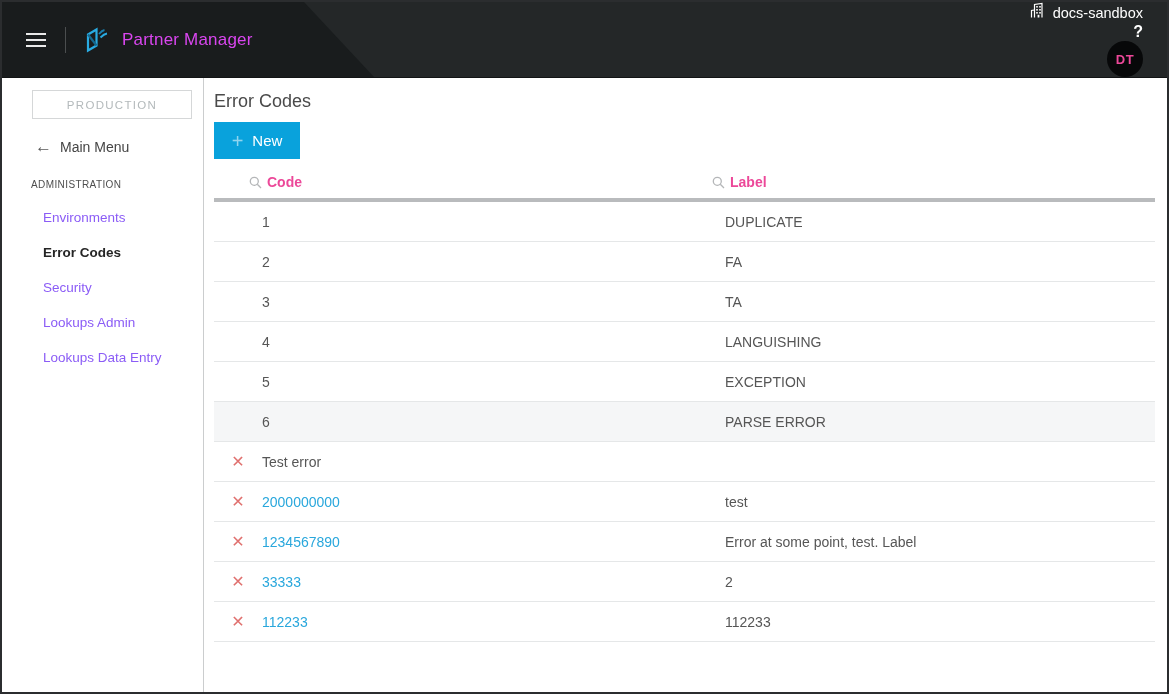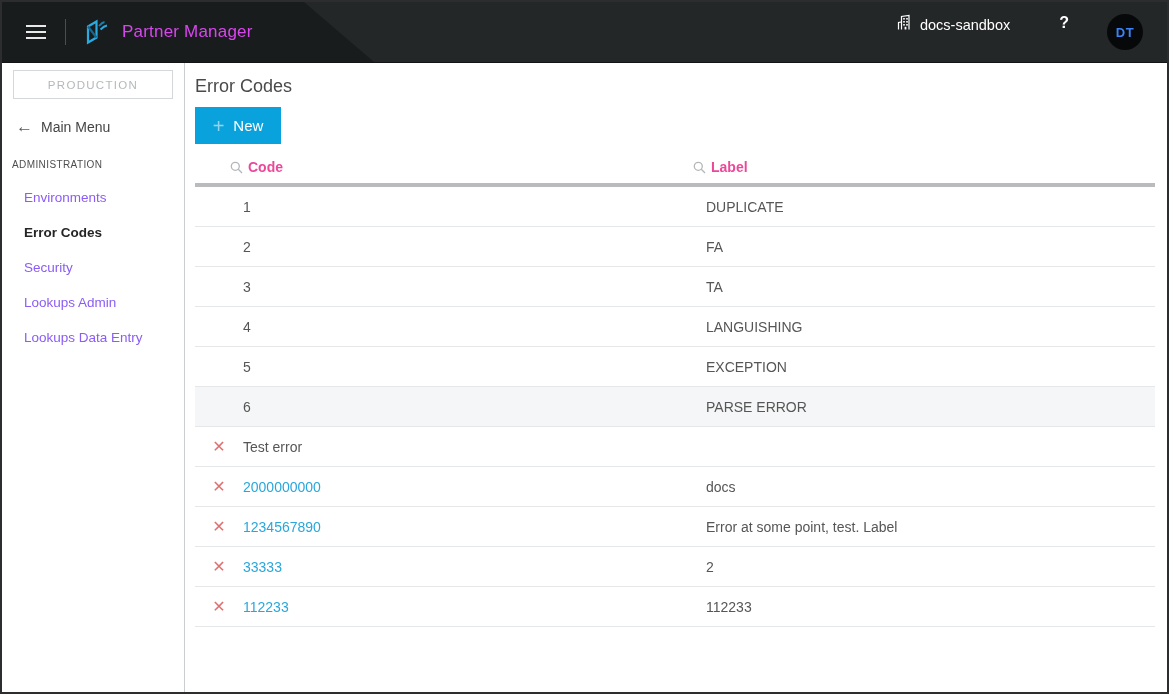--- a/index.html
+++ b/index.html
@@ -17,32 +17,32 @@
   .header > * { position:relative; z-index:1; }
 
   .burger { width:20px; margin-left:24px; cursor:pointer; }
   .burger span { display:block; height:2px; background:#e9e9e9; margin:4px 0; }
 
   .vdiv { width:1px; height:26px; background:#4b4e4f; margin:0 17px 0 19px; }
 
   .logo { display:flex; align-items:center; }
   .app-title { color:#d946ef; font-size:17px; margin-left:13px; letter-spacing:.2px; }
 
-  .header-right { margin-left:auto; display:flex; align-items:flex-start; margin-right:24px; }
+  .header-right { margin-left:auto; display:flex; align-items:flex-end; margin-right:24px;flex-direction:column; }
   .env { display:flex; align-items:center; cursor:pointer; }
   .env-label { color:#fff; font-size:14.5px; margin-left:8px; }
   .help { color:#fff; font-size:16px; font-weight:bold; margin-left:49px; cursor:pointer; }
-  .avatar { width:36px; height:36px; border-radius:50%; background:#070809; color:#3b82f6;
+  .avatar { width:36px; height:36px; border-radius:50%; background:#070809; color:#ec4899;
             display:flex; align-items:center; justify-content:center; font-size:13px;
             font-weight:bold; letter-spacing:.5px; margin-left:38px; cursor:pointer; }
 
   
   .page-body { flex:1; display:flex; min-height:0; }
 
-  .sidebar { flex:0 0 183px; border-right:1px solid #cbcdce; padding-top:7px; }
+  .sidebar { flex:0 0 183px; border-right:1px solid #cbcdce; padding-top:12px;margin-left:19px; }
   .prod-box { margin:0 11px; border:1px solid #d5d7d8; height:29px; display:flex;
               align-items:center; justify-content:center; color:#b3b9bb; font-size:11.5px;
               letter-spacing:1.3px; cursor:pointer; }
   .main-menu { display:flex; align-items:center; margin:19px 0 0 14px; color:#454545;
                font-size:14px; cursor:pointer; }
   .main-menu .arrow { color:#595959; font-size:17px; margin-right:8px; line-height:1; }
   .section-label { margin:24px 0 0 10px; color:#4e4e4e; font-size:10px; letter-spacing:.4px; }
   .nav-item { margin:20px 0 0 22px; color:#8b5cf6; font-size:13.5px; cursor:pointer; }
   .nav-item.active { font-weight:bold; color:#252525; }
 
@@ -200,21 +200,21 @@
                 <span class="delete-x">✕</span>
               </div>
     <div class="c-label">Test error</div>
   </div>
 
   <div class="trow">
     <div class="c-del">
                 <span class="delete-x">✕</span>
               </div>
     <div class="c-code link">2000000000</div>
-    <div class="c-label">docs</div>
+    <div class="c-label">test</div>
   </div>
 
   <div class="trow">
     <div class="c-del">
                 <span class="delete-x">✕</span>
               </div>
     <div class="c-code link">1234567890</div>
     <div class="c-label">Error at some point, test. Label</div>
   </div>
 

